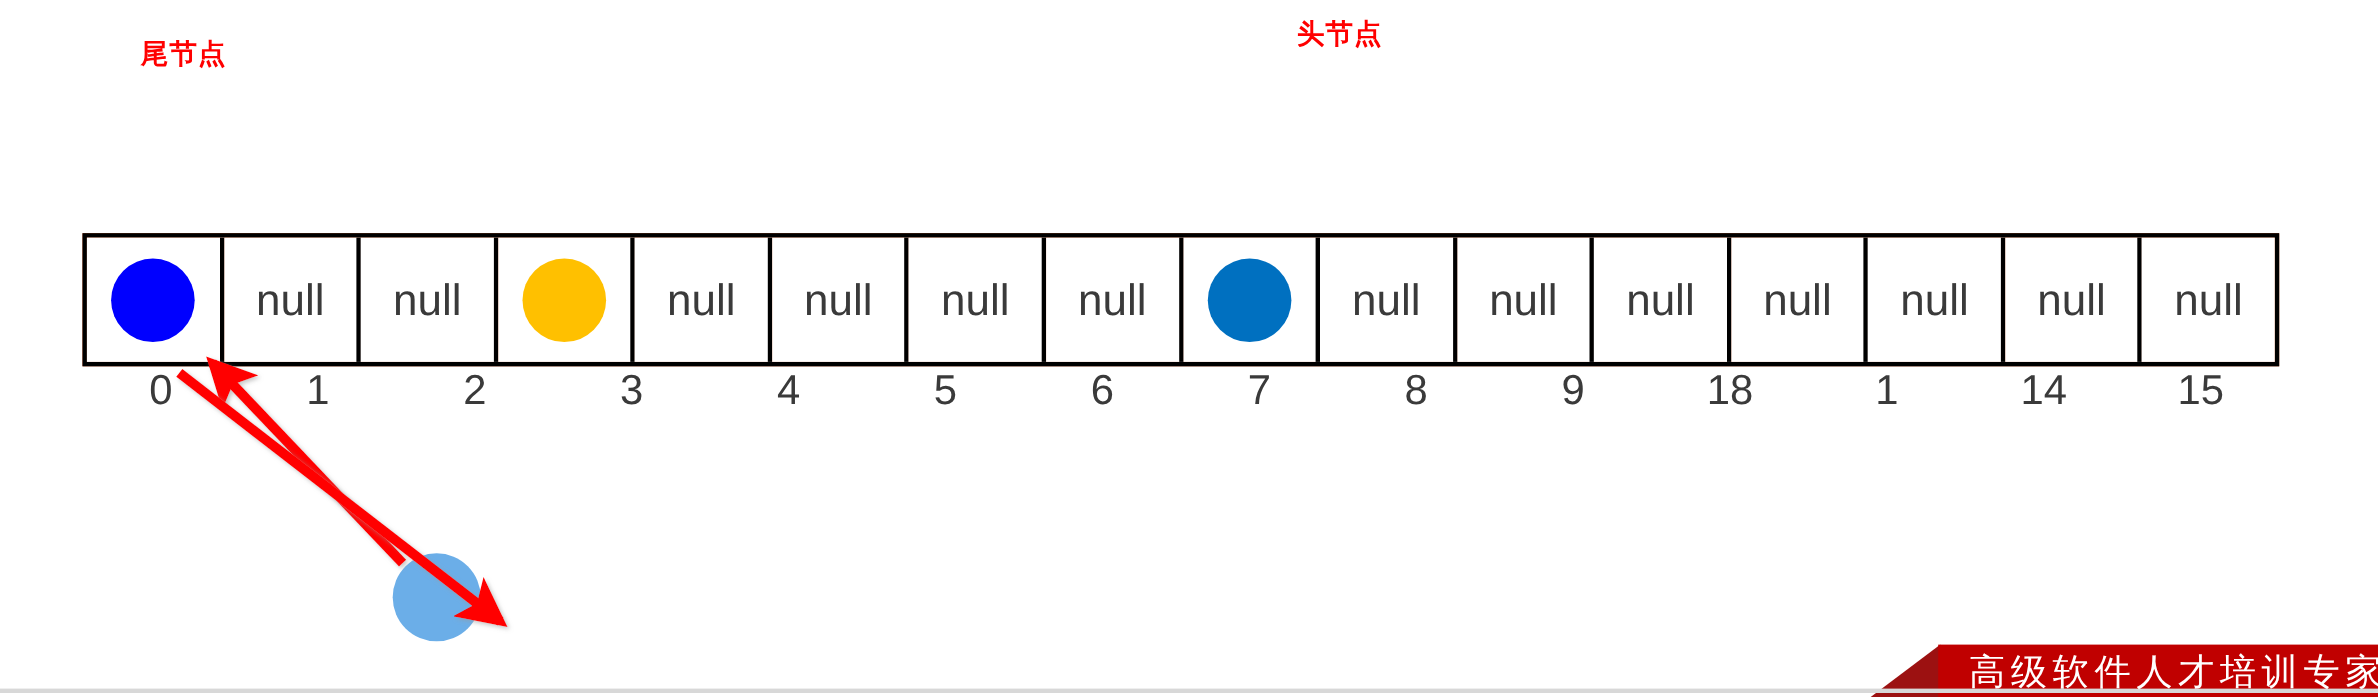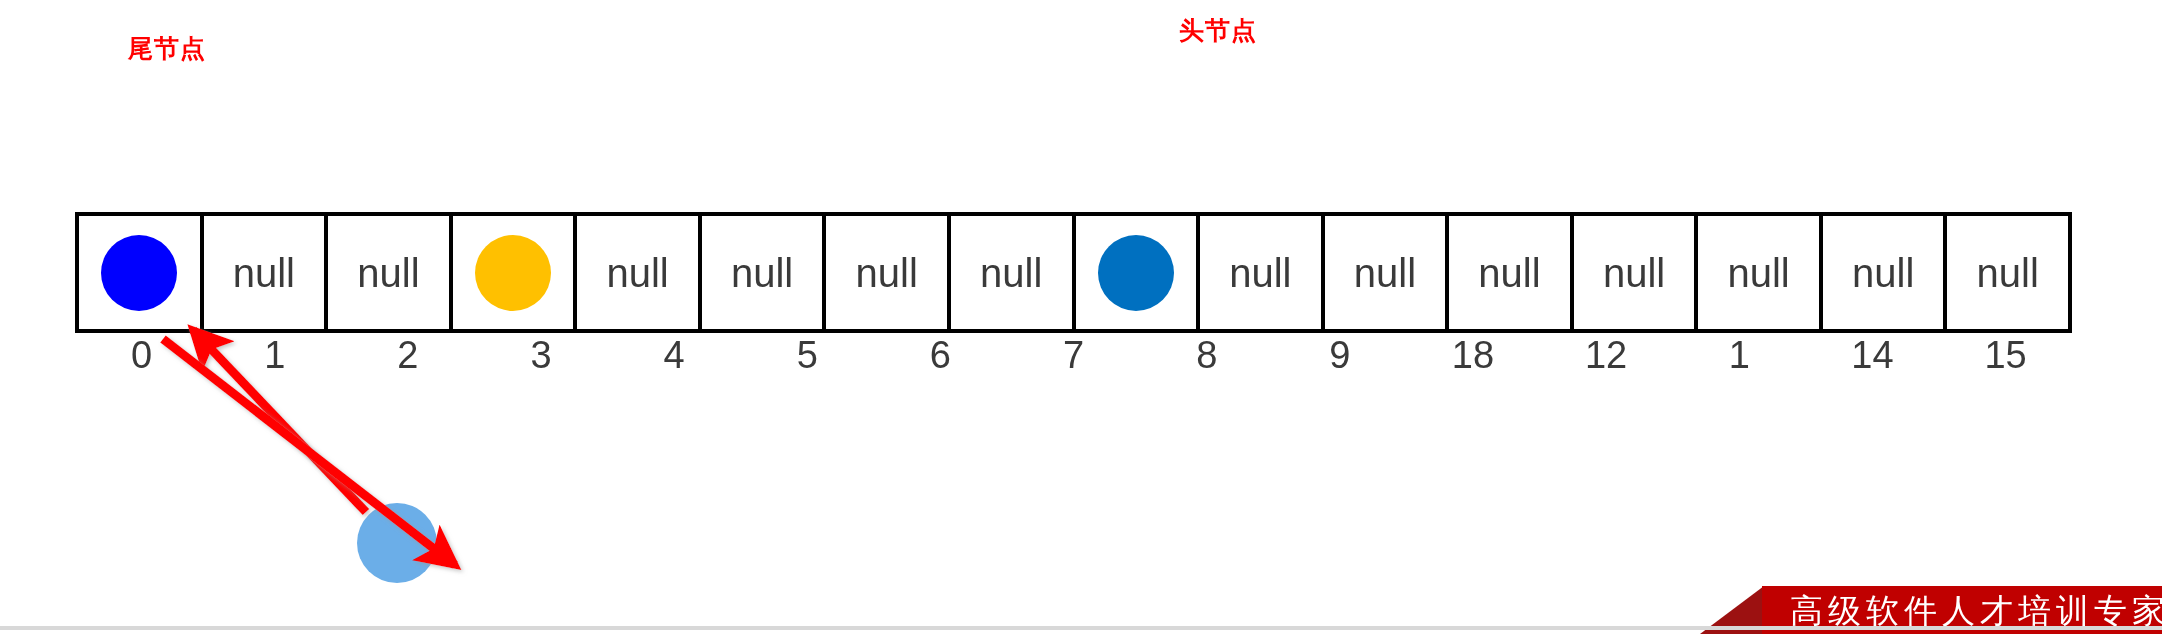--- a/index.html
+++ b/index.html
@@ -214,21 +214,20 @@
     <div class="index-cell">1</div>
     <div class="index-cell">2</div>
     <div class="index-cell">3</div>
     <div class="index-cell">4</div>
     <div class="index-cell">5</div>
     <div class="index-cell">6</div>
     <div class="index-cell">7</div>
     <div class="index-cell">8</div>
     <div class="index-cell">9</div>
     <div class="index-cell">18</div>
-    <div class="index-cell">12</div>
     <div class="index-cell">1</div>
     <div class="index-cell">14</div>
     <div class="index-cell">15</div>
   </div>
 
   <div id="detached-node" style="background:#6BAEE8"></div>
 
   <svg id="arrows" viewBox="0 0 2162 634">
     <defs>
       <marker id="ah-red" markerWidth="5" markerHeight="5" refX="4.1" refY="2.5" orient="auto">

